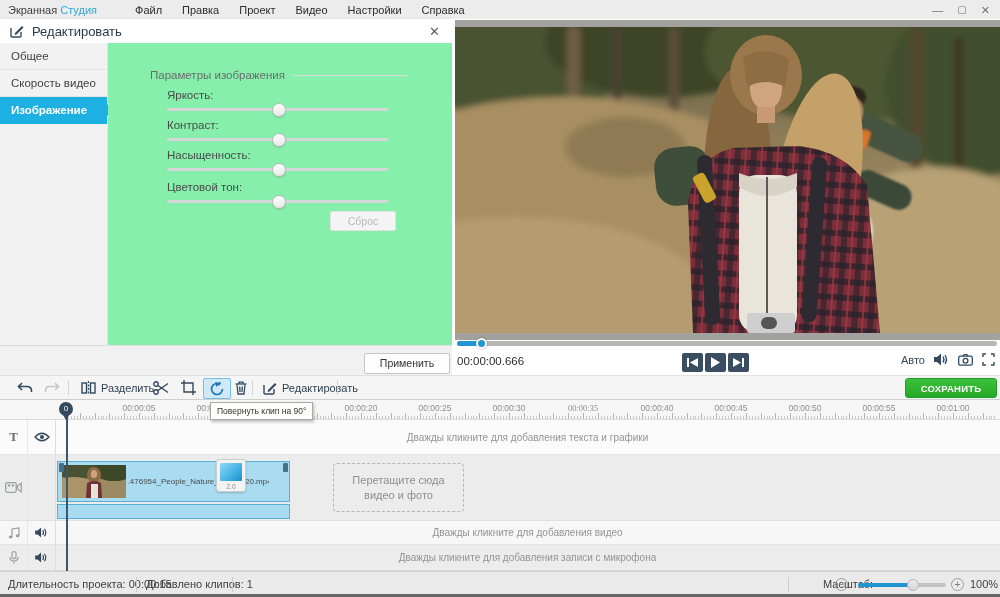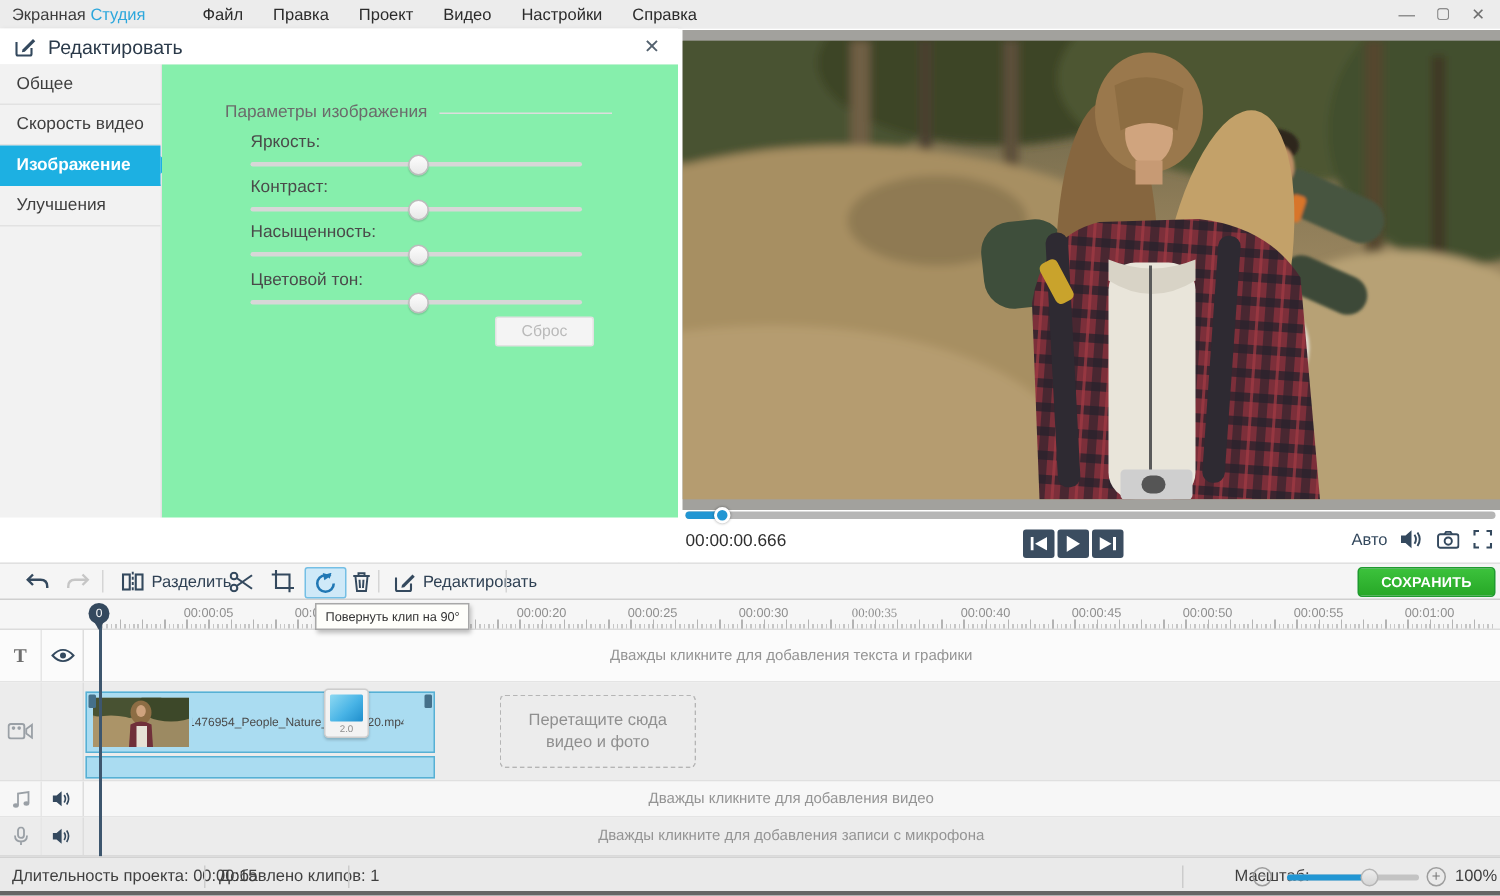--- a/index.html
+++ b/index.html
@@ -183,21 +183,20 @@
             <path d="M5 9 L12 2 l1.5 1.5 L6.5 10.5 L4.6 10.9 Z" fill="#34495e"></path>
           </svg>
       </span>
       <span id="panel-title">Редактировать</span>
       <span id="panel-close">✕</span>
     </div>
     <div id="tabs-col">
         <div class="tab">Общее</div>
         <div class="tab">Скорость видео</div>
         <div class="tab active">Изображение</div>
-        <div class="tab">Улучшения</div>
       </div>
     <div id="panel-content">
       <div id="legend">
         <span>Параметры изображения</span>
           <i></i>
       </div>
       <div id="sliders">
           <div class="slider-row" style="top: 46px;">
             <div class="lbl">Яркость:</div>
             <div class="slider-track">
@@ -217,20 +216,23 @@
             </div>
           </div>
           <div class="slider-row" style="top: 138px;">
             <div class="lbl">Цветовой тон:</div>
             <div class="slider-track">
               <div class="slider-handle" style="left: 50%;"></div>
             </div>
           </div>
         </div>
       <div id="reset-btn">Сброс</div>
+    </div>
+    <div id="panel-footer">
+      <div id="apply-btn">Применить</div>
     </div>
   </div>
 
   <div id="preview-col"></div>
   <div id="video-frame"></div>
   <div id="video-scene">
     <svg width="545" height="306" viewBox="0 0 545 306">
       <defs>
         <linearGradient id="bgG" x1="0" y1="0" x2="0" y2="1">
           <stop offset="0" stop-color="#5d5c44"></stop>

